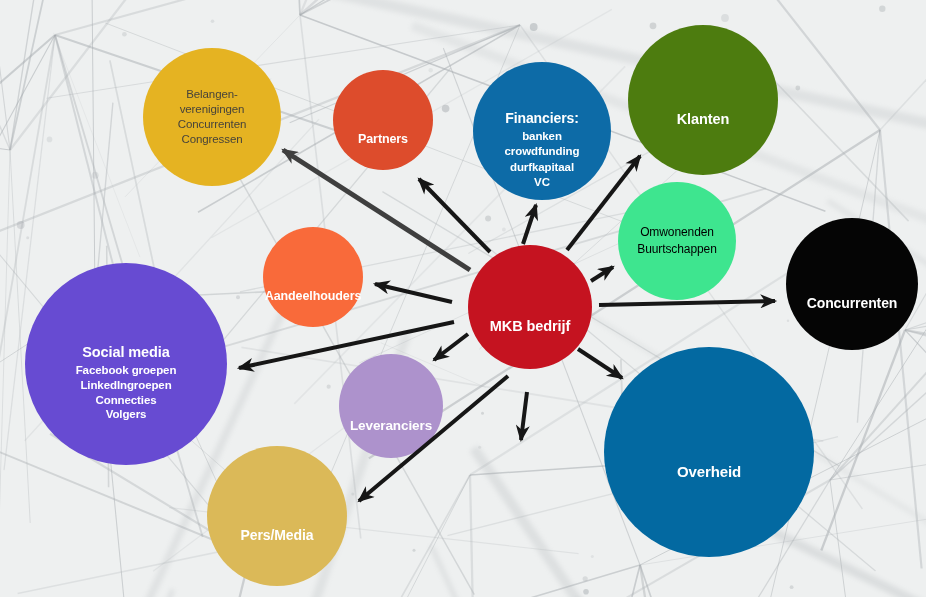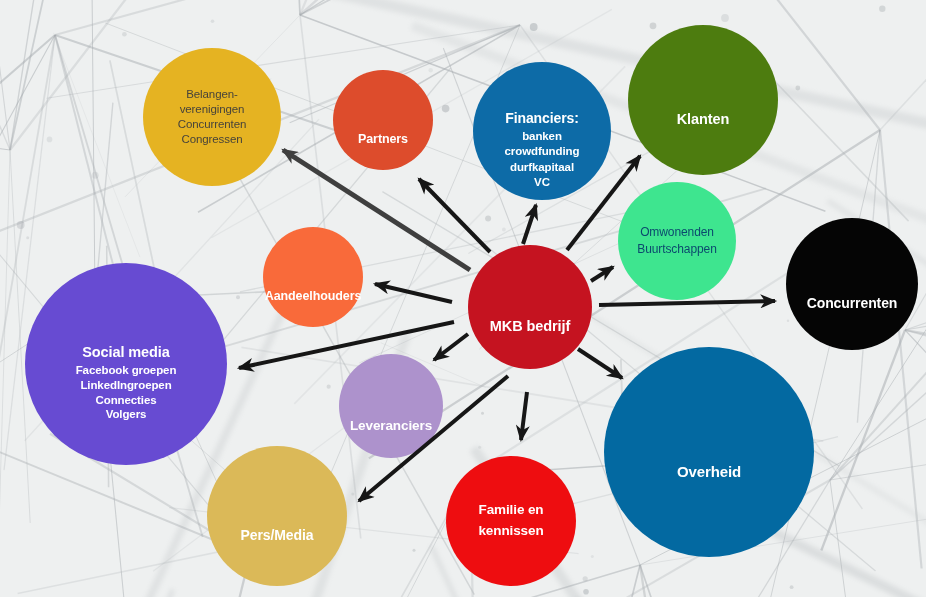--- a/index.html
+++ b/index.html
@@ -196,21 +196,21 @@
       <div class="node" style="left: 473px; top: 62px; width: 138px; height: 138px; background: rgb(13, 107, 167); color: rgb(255, 255, 255);">
         <div class="ntitle" style="font-size: 14px; font-weight: 700; margin-bottom: 3px;">Financiers:</div>
         <div class="nline" style="font-size: 11.5px; line-height: 1.32; font-weight: 700;">banken</div>
         <div class="nline" style="font-size: 11.5px; line-height: 1.32; font-weight: 700;">crowdfunding</div>
         <div class="nline" style="font-size: 11.5px; line-height: 1.32; font-weight: 700;">durfkapitaal</div>
         <div class="nline" style="font-size: 11.5px; line-height: 1.32; font-weight: 700;">VC</div>
       </div>
       <div class="node" style="left: 628px; top: 25px; width: 150px; height: 150px; background: #4d7c0f; color: rgb(255, 255, 255);">
         <div class="ntitle" style="font-size: 14.5px; font-weight: 700; margin-bottom: 0px;">Klanten</div>
       </div>
-      <div class="node" style="left: 618px; top: 182px; width: 118px; height: 118px; background: rgb(62, 229, 143); color: #0c4a6e;">
+      <div class="node" style="left: 618px; top: 182px; width: 118px; height: 118px; background: rgb(62, 229, 143); color: #000000;">
         <div class="nline" style="font-size: 12px; line-height: 1.4; font-weight: 500;">Omwonenden</div>
         <div class="nline" style="font-size: 12px; line-height: 1.4; font-weight: 500;">Buurtschappen</div>
       </div>
       <div class="node" style="left: 786px; top: 218px; width: 132px; height: 132px; background: rgb(5, 5, 5); color: rgb(255, 255, 255);">
         <div class="ntitle" style="font-size: 14px; font-weight: 700; margin-bottom: 0px;">Concurrenten</div>
       </div>
       <div class="node" style="left: 263px; top: 227px; width: 100px; height: 100px; background: rgb(249, 106, 58); color: rgb(255, 255, 255);">
         <div class="ntitle" style="font-size: 12.5px; font-weight: 700; margin-bottom: 0px;">Aandeelhouders</div>
       </div>
       <div class="node" style="left: 25px; top: 263px; width: 202px; height: 202px; background: rgb(103, 75, 210); color: rgb(255, 255, 255);">
@@ -221,24 +221,20 @@
         <div class="nline" style="font-size: 11.5px; line-height: 1.3; font-weight: 700;">Volgers</div>
       </div>
       <div class="node" style="left: 468px; top: 245px; width: 124px; height: 124px; background: rgb(197, 19, 32); color: rgb(255, 255, 255);">
         <div class="ntitle" style="font-size: 14.5px; font-weight: 700; margin-bottom: 0px;">MKB bedrijf</div>
       </div>
       <div class="node" style="left: 339px; top: 354px; width: 104px; height: 104px; background: rgb(173, 146, 204); color: rgb(255, 255, 255);">
         <div class="ntitle" style="font-size: 13.5px; font-weight: 700; margin-bottom: 0px;">Leveranciers</div>
       </div>
       <div class="node" style="left: 207px; top: 446px; width: 140px; height: 140px; background: rgb(219, 185, 88); color: rgb(255, 255, 255);">
         <div class="ntitle" style="font-size: 14px; font-weight: 700; margin-bottom: 0px;">Pers/Media</div>
-      </div>
-      <div class="node" style="left: 446px; top: 456px; width: 130px; height: 130px; background: rgb(238, 13, 16); color: rgb(255, 255, 255);">
-        <div class="nline" style="font-size: 13.5px; line-height: 1.55; font-weight: 700;">Familie en</div>
-        <div class="nline" style="font-size: 13.5px; line-height: 1.55; font-weight: 700;">kennissen</div>
       </div>
       <div class="node" style="left: 604px; top: 347px; width: 210px; height: 210px; background: #0369a1; color: rgb(255, 255, 255);">
         <div class="ntitle" style="font-size: 15px; font-weight: 700; margin-bottom: 0px;">Overheid</div>
       </div>
     </div>
   <svg id="arrows" width="926" height="597">
       <defs>
         <marker id="ah0" viewBox="0 0 12 10" refX="10.5" refY="5" markerWidth="18" markerHeight="14" orient="auto" markerUnits="userSpaceOnUse">
           <path d="M0,0 L12,5 L0,10 L3.4,5 Z" fill="#3f3f3f"></path>
         </marker>

